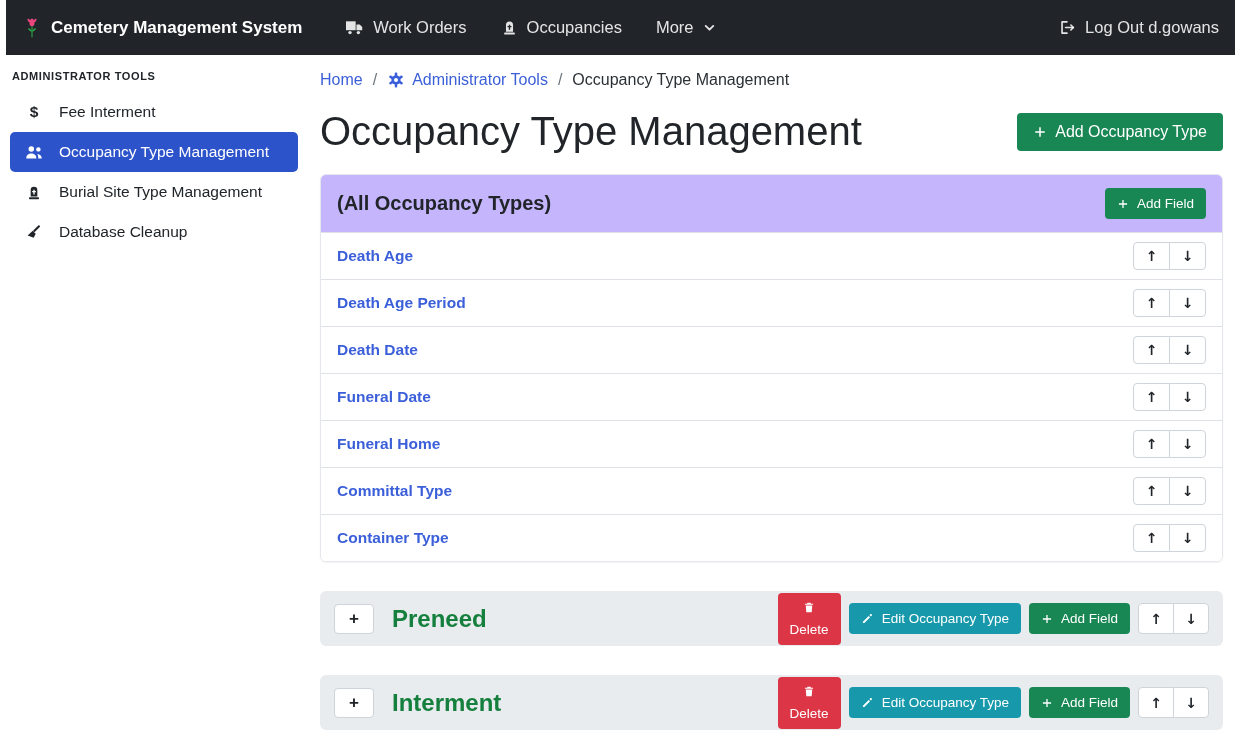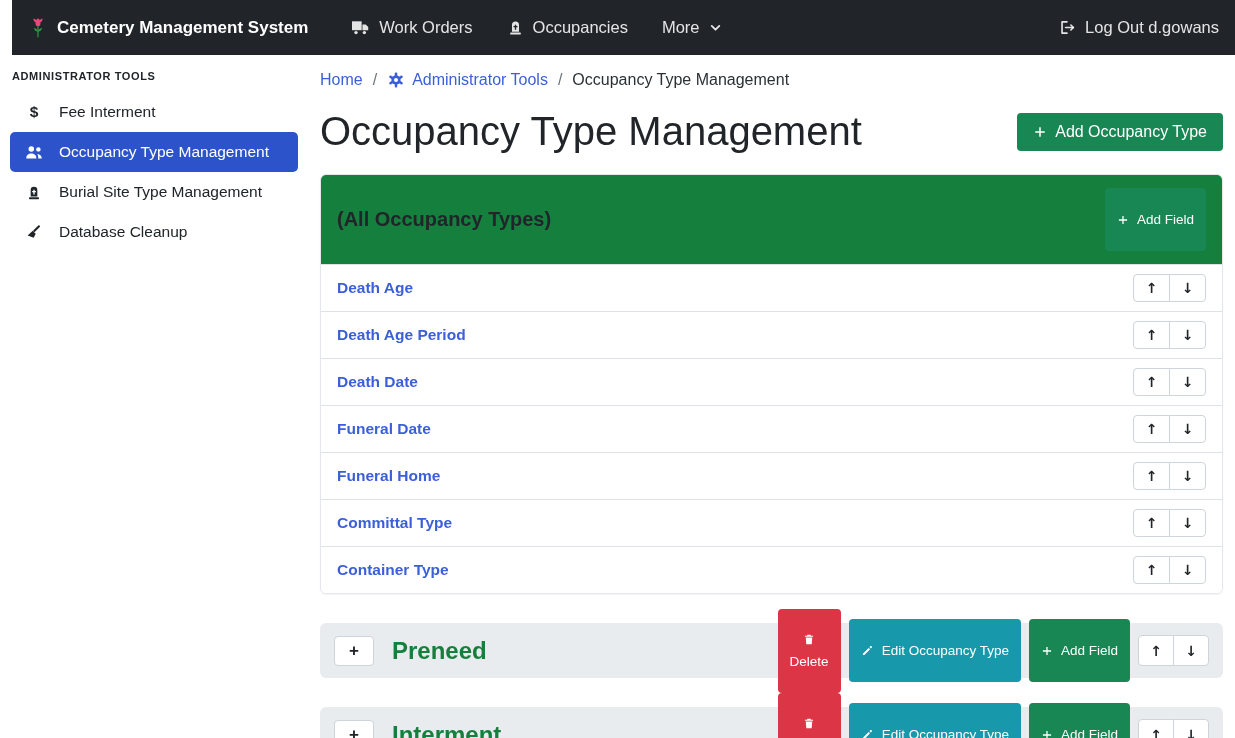--- a/index.html
+++ b/index.html
@@ -6,21 +6,21 @@
   html, body { width: 1235px; height: 738px; overflow: hidden; }
   body {
     font-family: "Liberation Sans", sans-serif;
     background: #ffffff;
     color: #212529;
     position: relative;
   }
 
   
   .navbar {
-    position: absolute; top: 0; left: 12px; right: 0; height: 55px;
+    position: absolute; top: 0; left: 6px; right: 0; height: 55px;
     background: #212529; display: flex; align-items: center;
     padding: 0 16px; color: rgba(255,255,255,.85);
   }
   .brand {
     display: flex; align-items: center; gap: 9px;
     color: #ffffff; font-weight: 700; font-size: 17px;
     margin-right: 26px; cursor: pointer;
   }
   .nav-item {
     display: flex; align-items: center; gap: 9px;
@@ -69,29 +69,29 @@
     display: flex; align-items: center; justify-content: space-between;
     margin-top: 20px;
   }
   .page-title { font-size: 40px; font-weight: 400; color: #212529; }
 
   .btn { border: none; cursor: pointer; font-family: inherit; display: inline-flex; align-items: center; gap: 8px; border-radius: 4px; }
   .btn-success { background: #198754; color: #fff; }
   .btn-danger { background: #dc3545; color: #fff; flex-direction: column; }
   .btn-info { background: #1899ab; color: #fff; }
   .btn-lg { font-size: 16px; padding: 10px 16px; }
-  .btn-sm { font-size: 13.5px; padding: 24px 12px; }
+  .btn-sm { font-size: 13.5px; padding: 8px 12px; }
 
   
   .card {
     margin-top: 20px; border: 1px solid #e4e7eb; border-radius: 6px;
     box-shadow: 0 1px 2px rgba(0,0,0,.06); overflow: hidden;
   }
   .card-header {
-    background: #15803d; padding: 13px 16px;
+    background: #c4b5fd; padding: 13px 16px;
     display: flex; align-items: center; justify-content: space-between;
   }
   .card-title { font-size: 20px; font-weight: 600; color: #212529; }
   .field-row {
     background: #fff; padding: 10px 16px; border-top: 1px solid #dee2e6;
     display: flex; align-items: center; justify-content: space-between;
     height: 47px;
   }
   .field-label { color: #3b5fd9; font-weight: 700; font-size: 15.5px; cursor: pointer; }
   .btn-group { display: inline-flex; }

